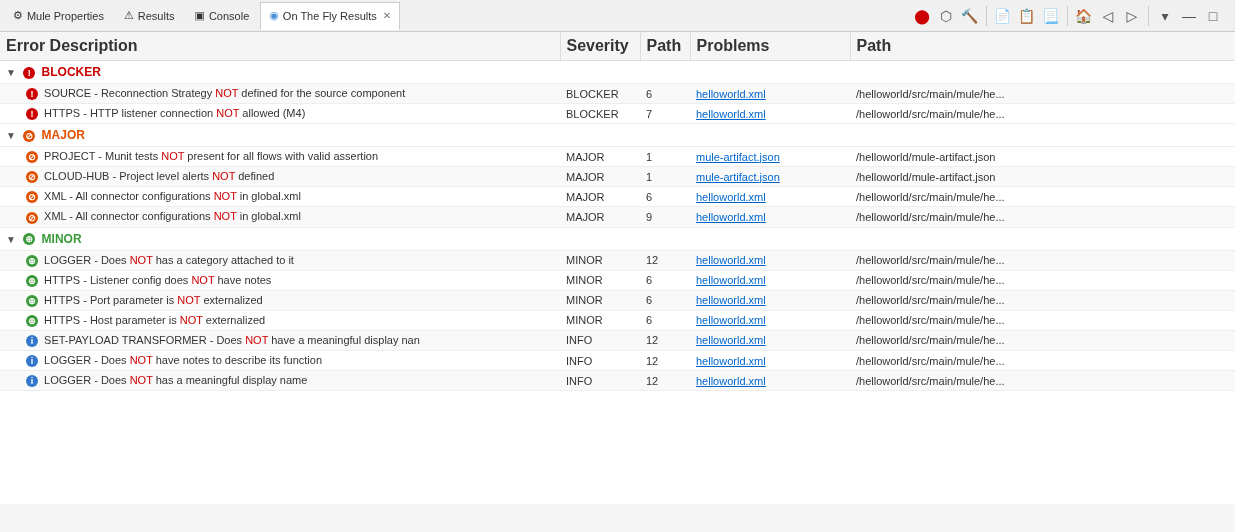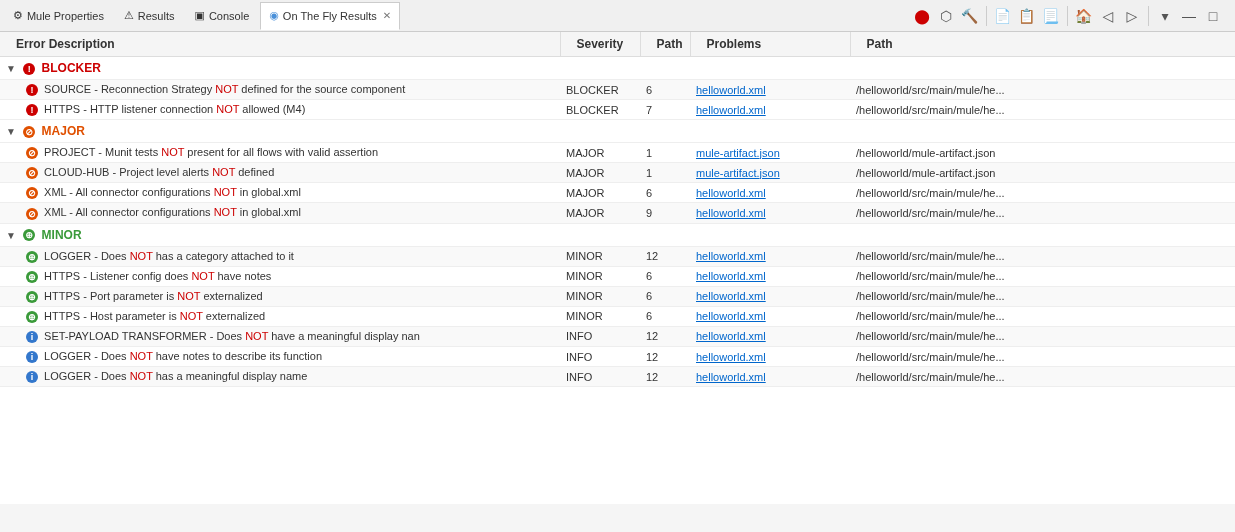--- a/index.html
+++ b/index.html
@@ -86,22 +86,22 @@
       width: 100%;
       border-collapse: collapse;
       table-layout: fixed;
     }
     thead tr {
       background: #f5f5f5;
       border-bottom: 1px solid #ddd;
     }
     thead th {
       text-align: left;
-      padding: 5px 16px;
-      font-size: 12px;
+      padding: 5px 6px;
+      font-size: 16px;
       font-weight: bold;
       color: #333;
       border-right: 1px solid #ddd;
     }
     thead th:last-child { border-right: none; }
 
     tbody tr:nth-child(even) { background: #f9f9f9; }
 
     tbody td {
       padding: 3px 6px;

